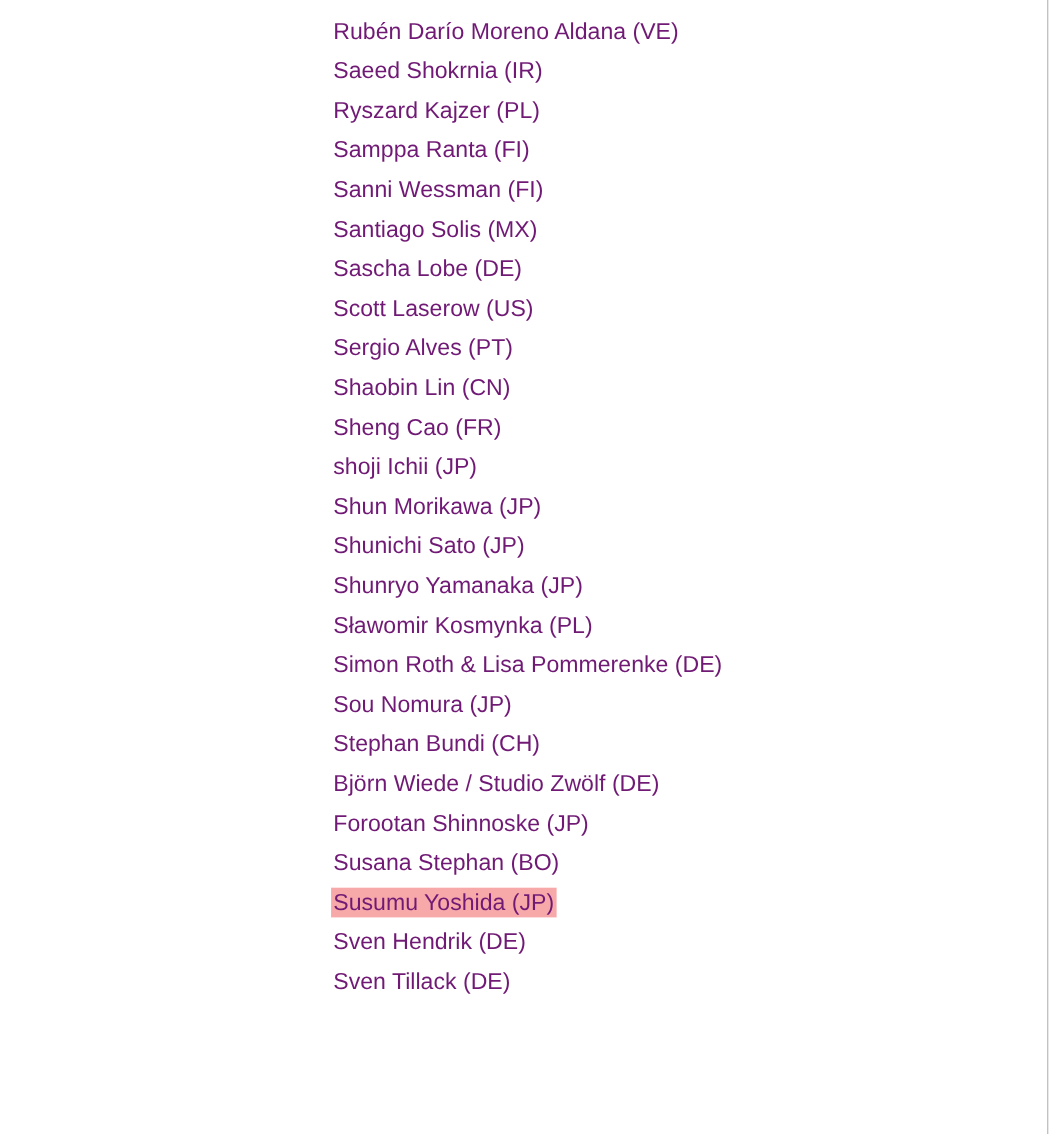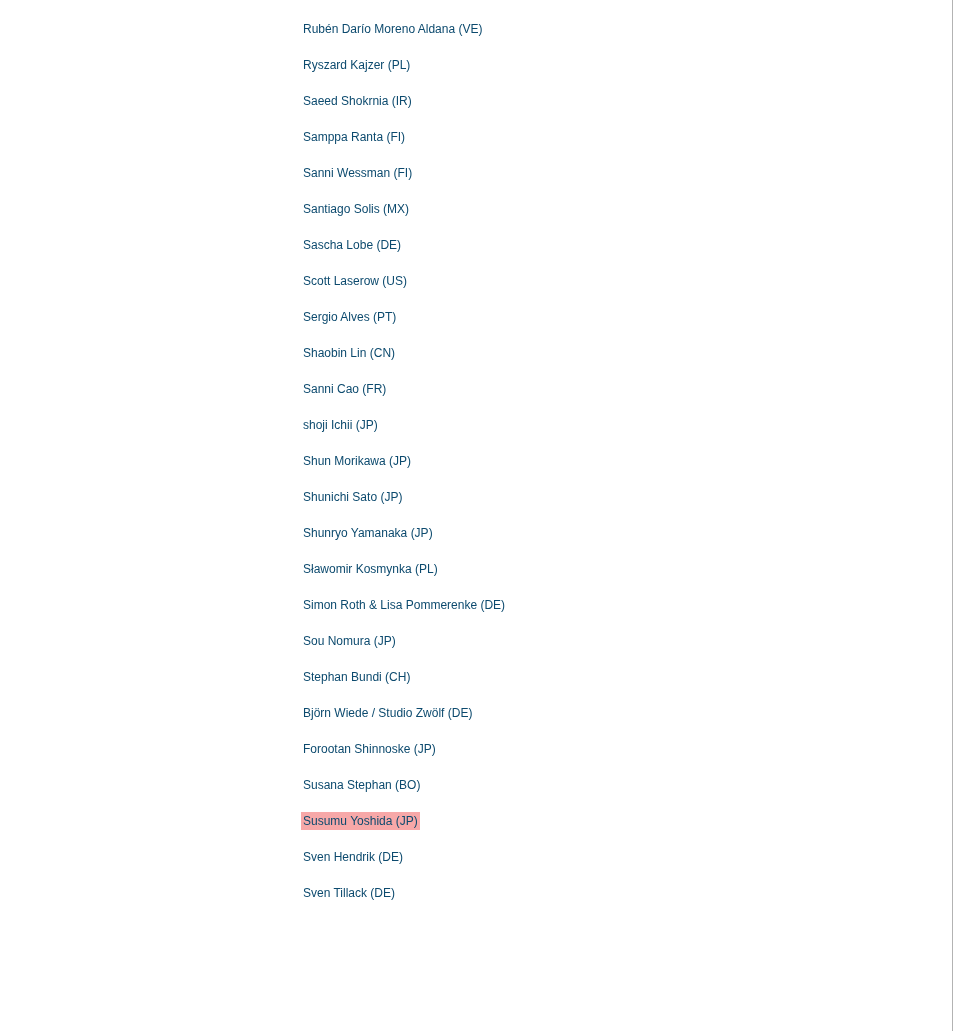--- a/index.html
+++ b/index.html
@@ -21,22 +21,22 @@
     position: absolute;
     left: 303px;
     top: 11px;
     margin: 0;
     padding: 0;
     list-style: none;
   }
   .list-item {
     height: 36px;
     line-height: 36px;
-    font-size: 12px;
-    color: #0c4a6e;
+    font-size: 21px;
+    color: #701a75;
     white-space: nowrap;
   }
   .list-item > .item-label {
     display: inline;
   }
   .list-item.highlighted > .item-label {
     background: #f7a8a8;
     padding: 2px 2px 2px 2px;
     margin-left: -2px;
   }
@@ -48,30 +48,30 @@
     height: 1031px;
     background: #b3b3b3;
   }
 </style>
 </head>
 <body>
 
 <div id="page">
   <ul id="name-list">
       <li class="list-item"><span class="item-label">Rubén Darío Moreno Aldana (VE)</span></li>
+      <li class="list-item"><span class="item-label">Saeed Shokrnia (IR)</span></li>
       <li class="list-item"><span class="item-label">Ryszard Kajzer (PL)</span></li>
-      <li class="list-item"><span class="item-label">Saeed Shokrnia (IR)</span></li>
       <li class="list-item"><span class="item-label">Samppa Ranta (FI)</span></li>
       <li class="list-item"><span class="item-label">Sanni Wessman (FI)</span></li>
       <li class="list-item"><span class="item-label">Santiago Solis (MX)</span></li>
       <li class="list-item"><span class="item-label">Sascha Lobe (DE)</span></li>
       <li class="list-item"><span class="item-label">Scott Laserow (US)</span></li>
       <li class="list-item"><span class="item-label">Sergio Alves (PT)</span></li>
       <li class="list-item"><span class="item-label">Shaobin Lin (CN)</span></li>
-      <li class="list-item"><span class="item-label">Sanni Cao (FR)</span></li>
+      <li class="list-item"><span class="item-label">Sheng Cao (FR)</span></li>
       <li class="list-item"><span class="item-label">shoji Ichii (JP)</span></li>
       <li class="list-item"><span class="item-label">Shun Morikawa (JP)</span></li>
       <li class="list-item"><span class="item-label">Shunichi Sato (JP)</span></li>
       <li class="list-item"><span class="item-label">Shunryo Yamanaka (JP)</span></li>
       <li class="list-item"><span class="item-label">Sławomir Kosmynka (PL)</span></li>
       <li class="list-item"><span class="item-label">Simon Roth &amp; Lisa Pommerenke (DE)</span></li>
       <li class="list-item"><span class="item-label">Sou Nomura (JP)</span></li>
       <li class="list-item"><span class="item-label">Stephan Bundi (CH)</span></li>
       <li class="list-item"><span class="item-label">Björn Wiede / Studio Zwölf (DE)</span></li>
       <li class="list-item"><span class="item-label">Forootan Shinnoske (JP)</span></li>

